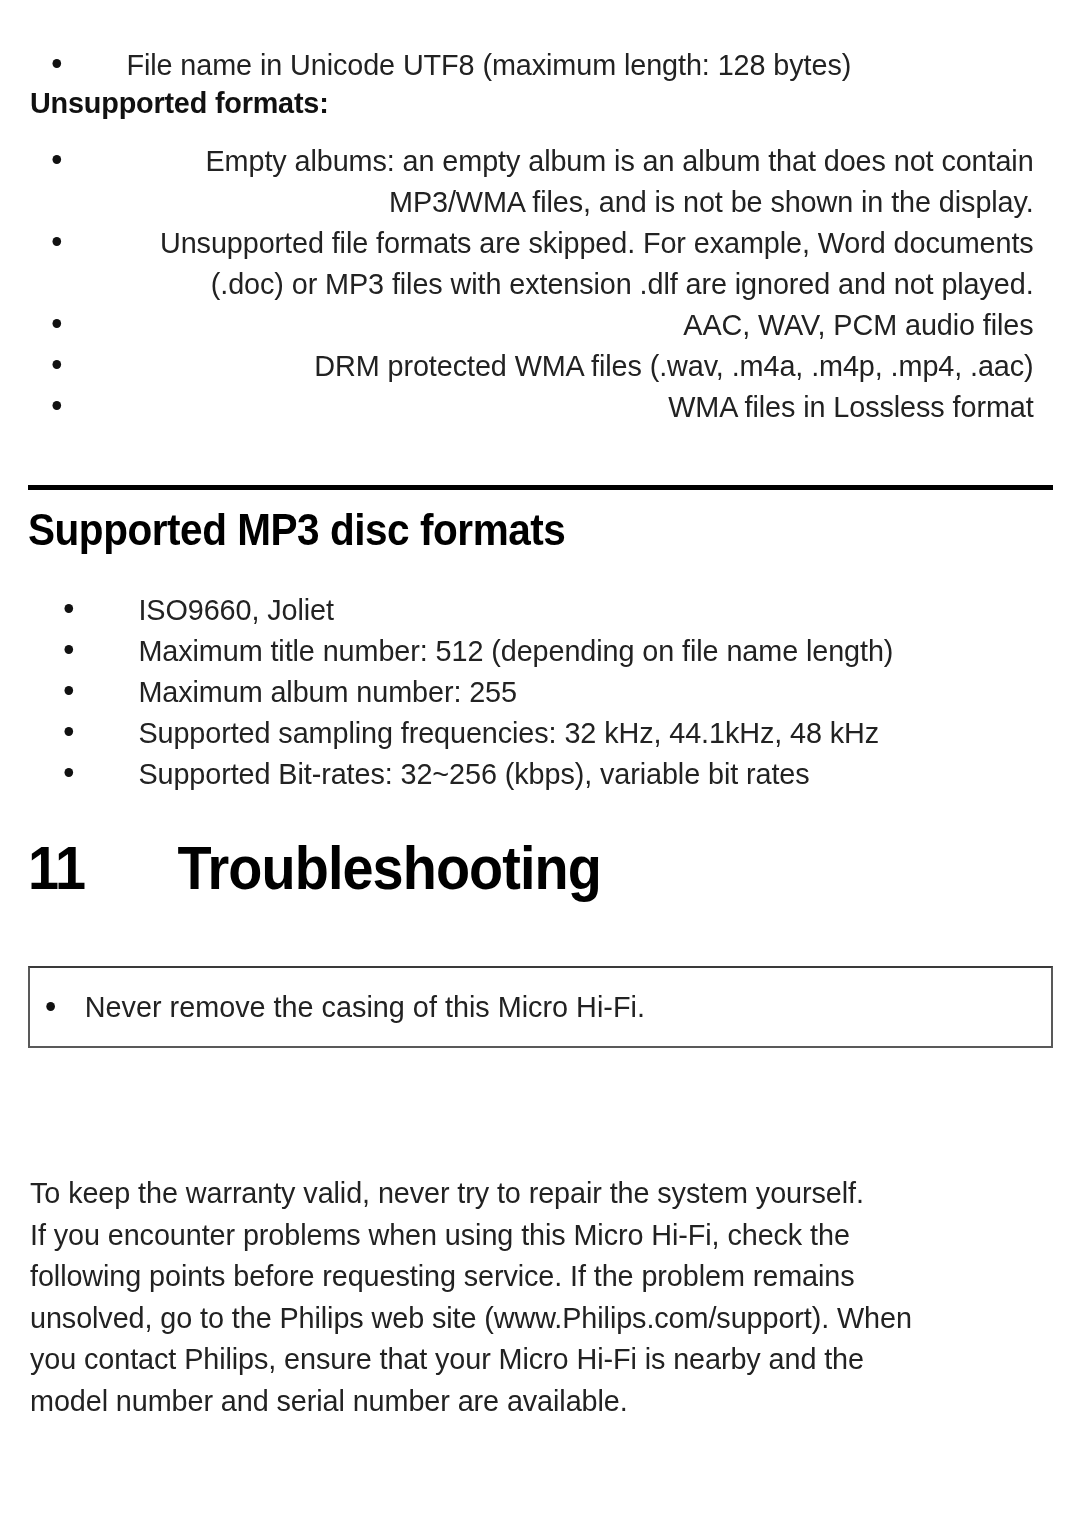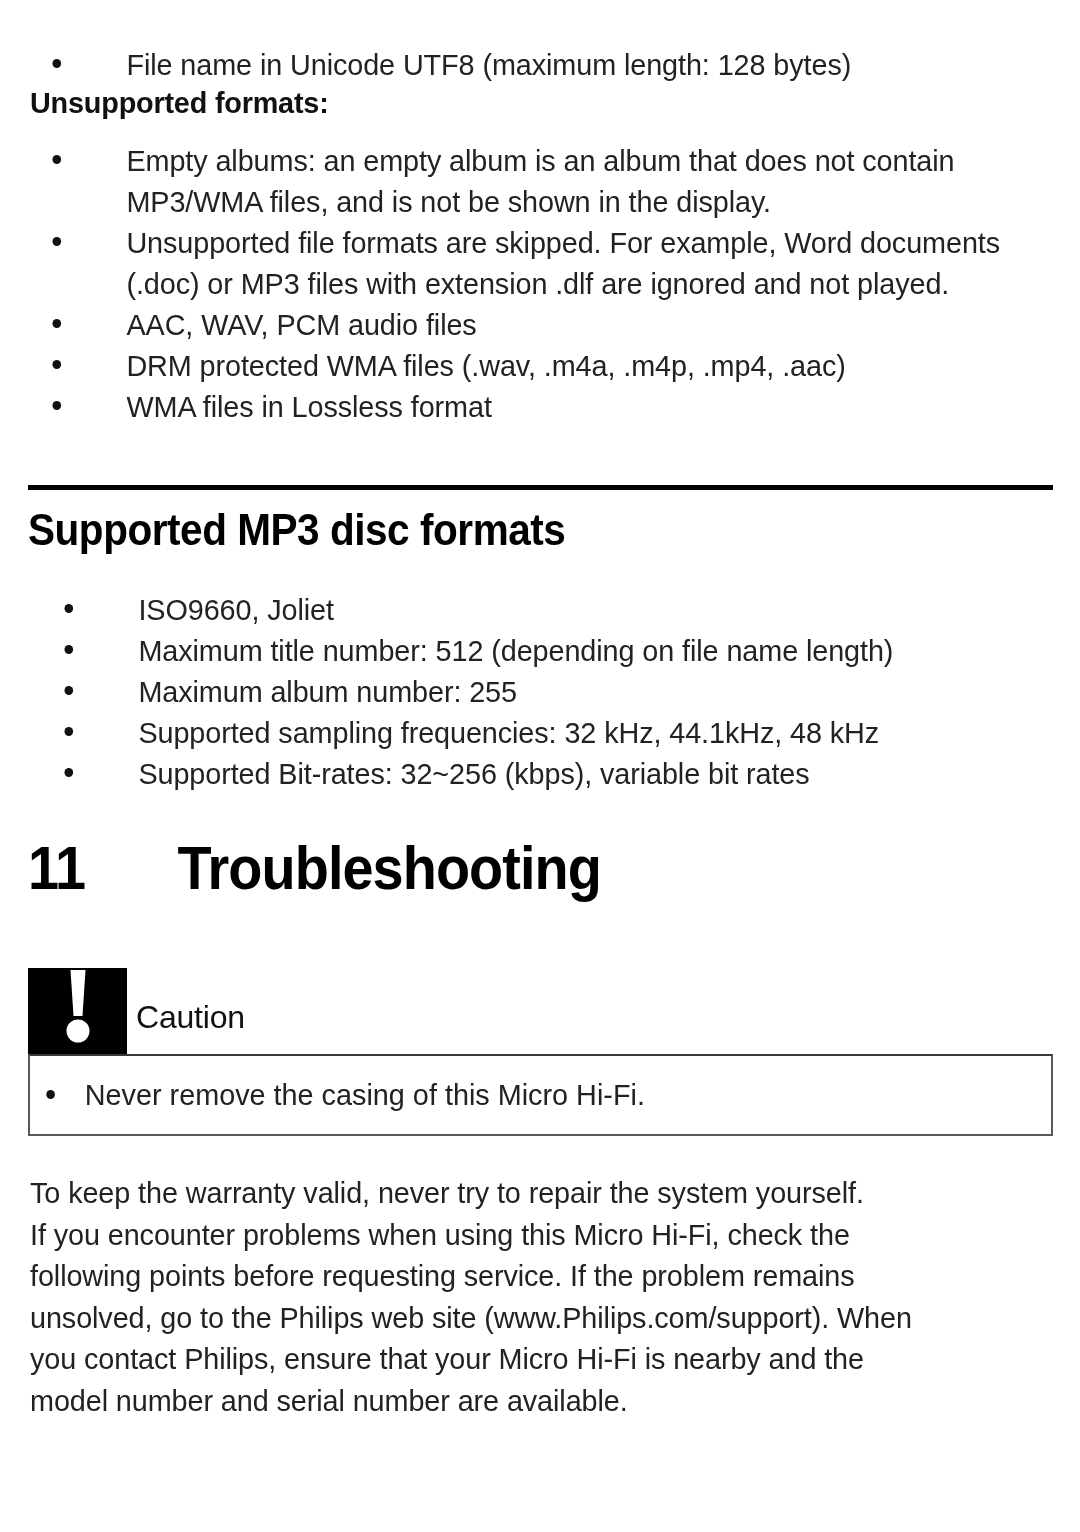--- a/index.html
+++ b/index.html
@@ -71,20 +71,21 @@
     color: #111111;
     transform: scaleX(0.96);
     transform-origin: left center;
   }
 
   #unsupported-list-block {
     position: absolute;
     left: 0;
     top: 124px;
     width: 1060px;
+    text-align: right;
   }
 
   
   .rule {
     position: absolute;
     left: 28px;
     top: 485px;
     width: 1025px;
     height: 5px;
     background: #000000;
@@ -270,30 +271,20 @@
       <span class="dot"></span>
       <span>Supported Bit-rates: 32~256 (kbps), variable bit rates</span>
     </li>
   </ul>
 
   <div class="chapter">
     <span class="chapter-num">11</span><span>Troubleshooting</span>
   </div>
 
   <div class="note">
-    <div class="note-head">
-      <div class="note-icon">
-        <svg width="99" height="86" viewBox="0 0 99 86" xmlns="http://www.w3.org/2000/svg">
-          <rect x="0" y="0" width="99" height="86" fill="#000000"></rect>
-          <path d="M42.5 2 L57.5 2 L54.5 48 L45.5 48 Z" fill="#ffffff"></path>
-          <circle cx="50" cy="63" r="11.5" fill="#ffffff"></circle>
-        </svg>
-      </div>
-      <div class="note-title">Caution</div>
-    </div>
     <div class="note-body">
       <div class="note-body-item">
         <span class="dot"></span>
         <span>Never remove the casing of this Micro Hi-Fi.</span>
       </div>
     </div>
   </div>
 
   <div class="paragraph">
     <span class="pline">To keep the warranty valid, never try to repair the system yourself.</span>

